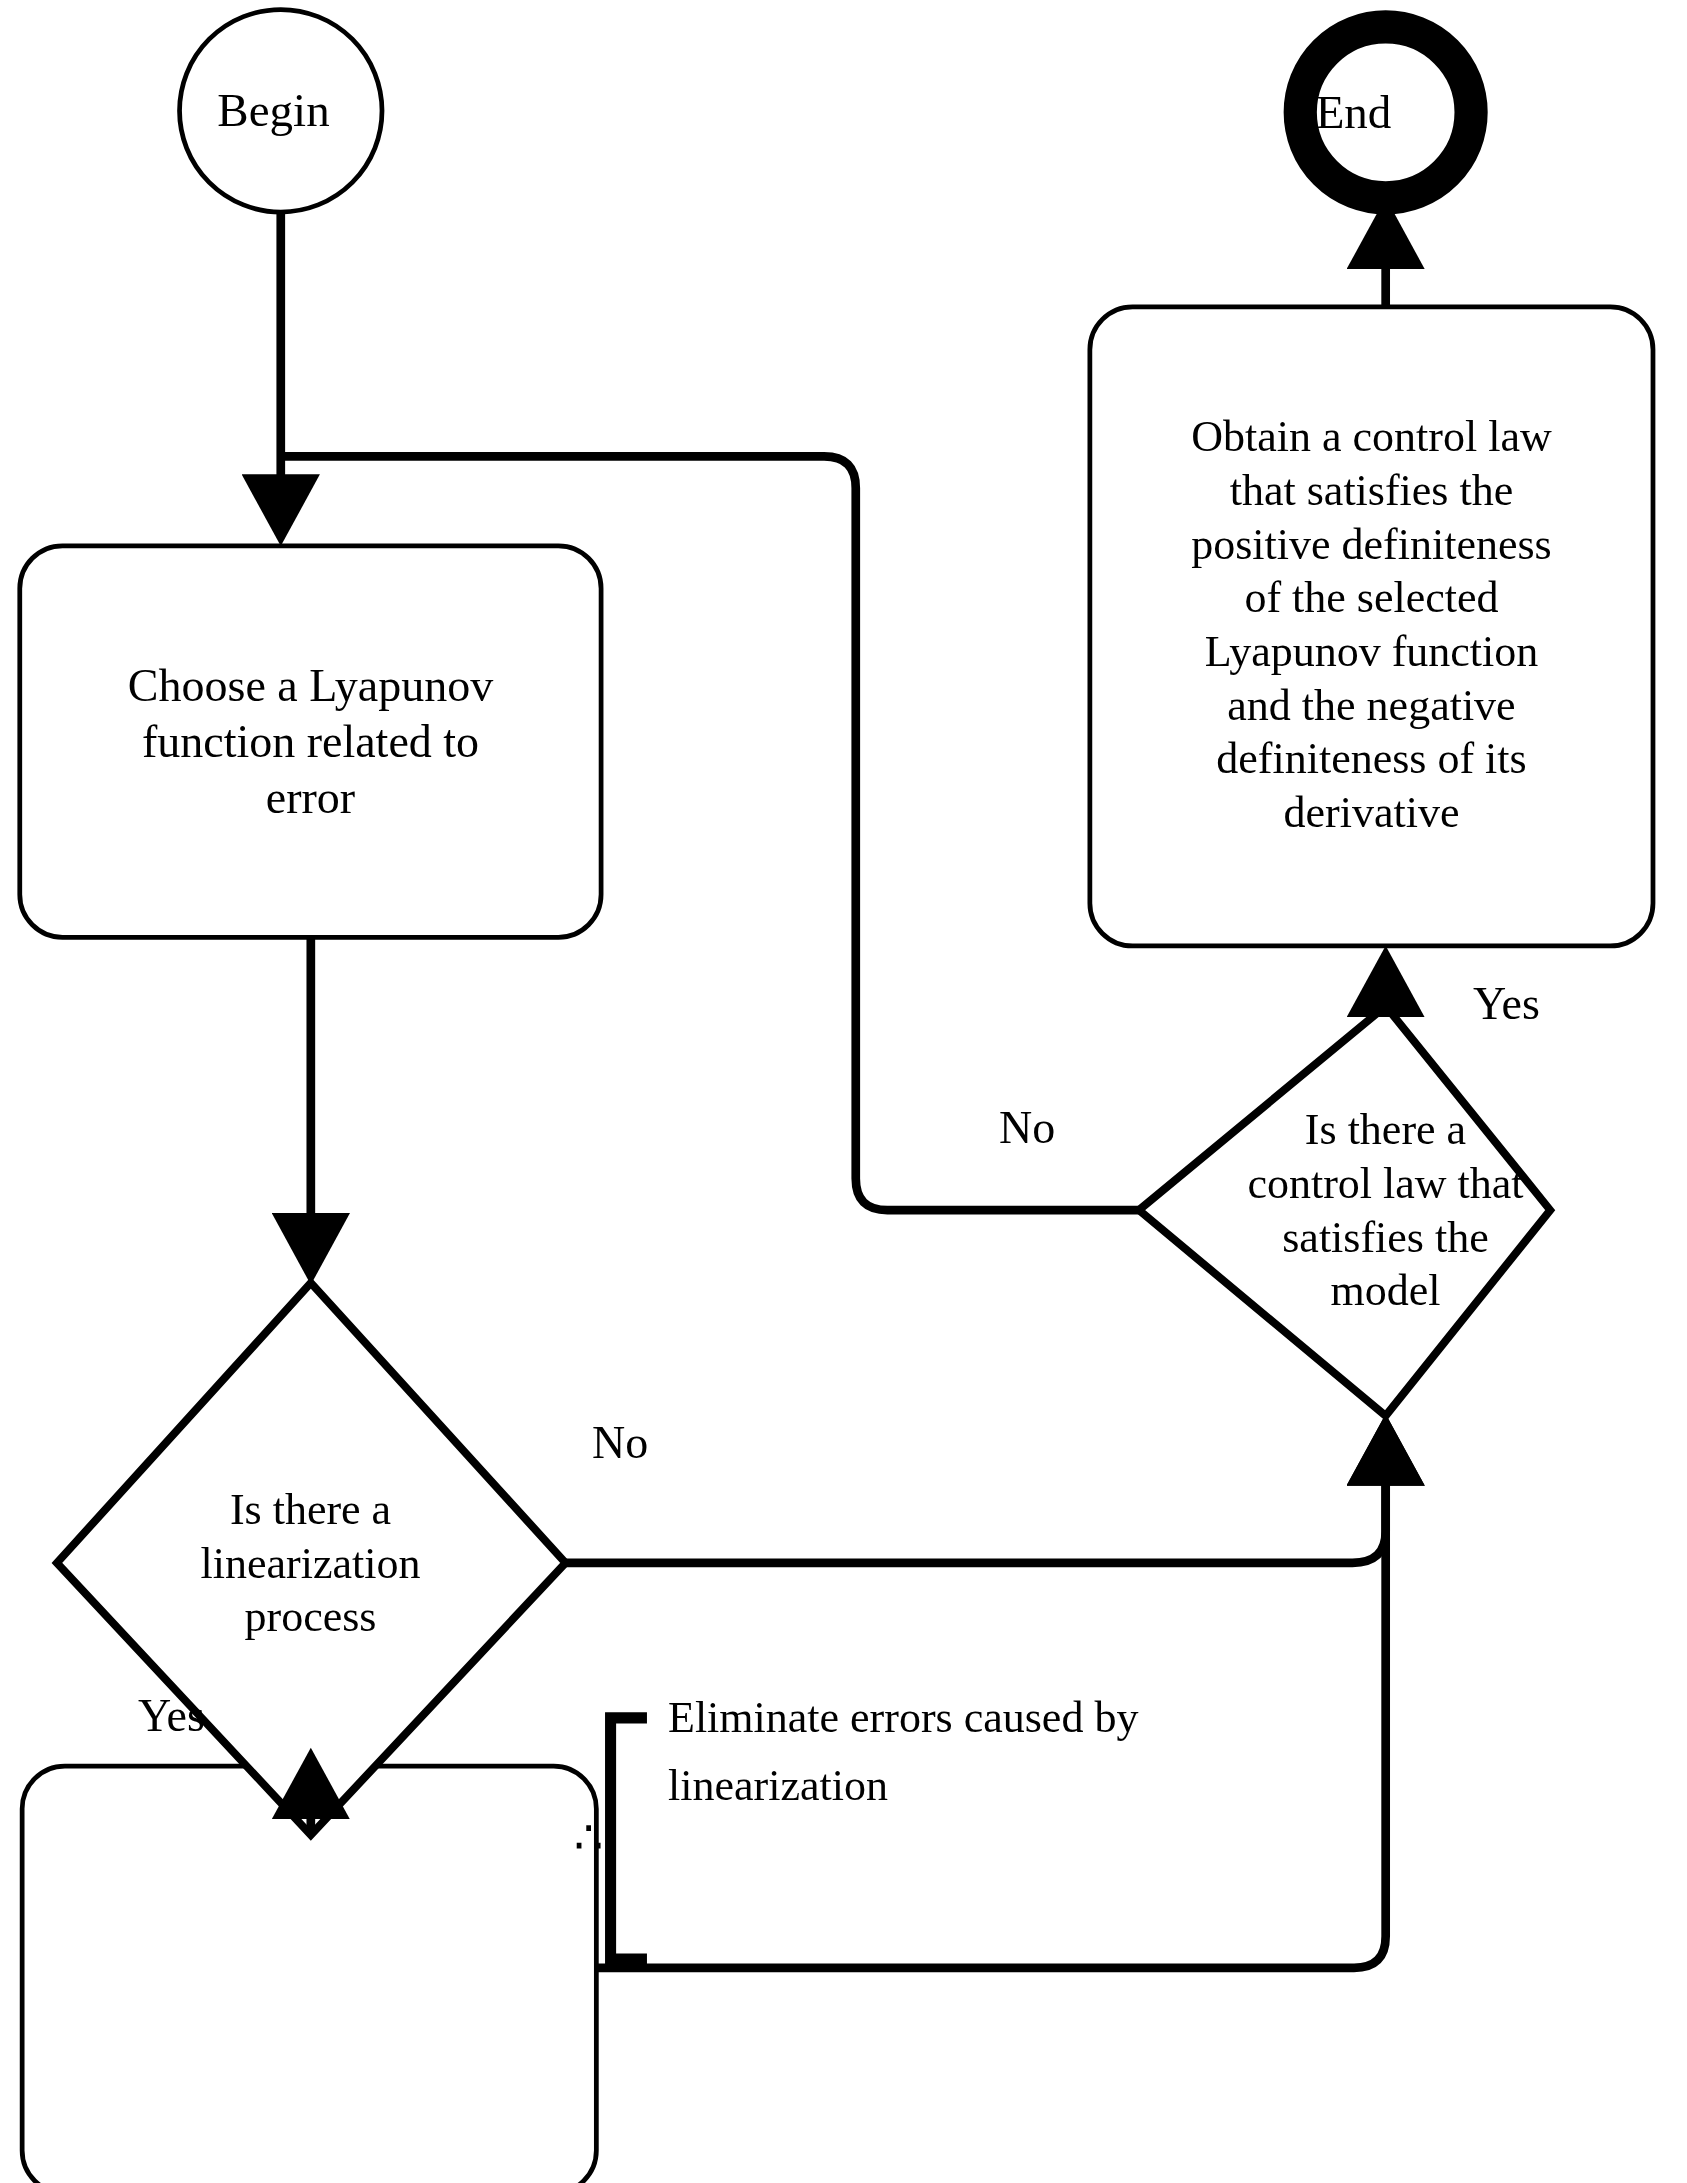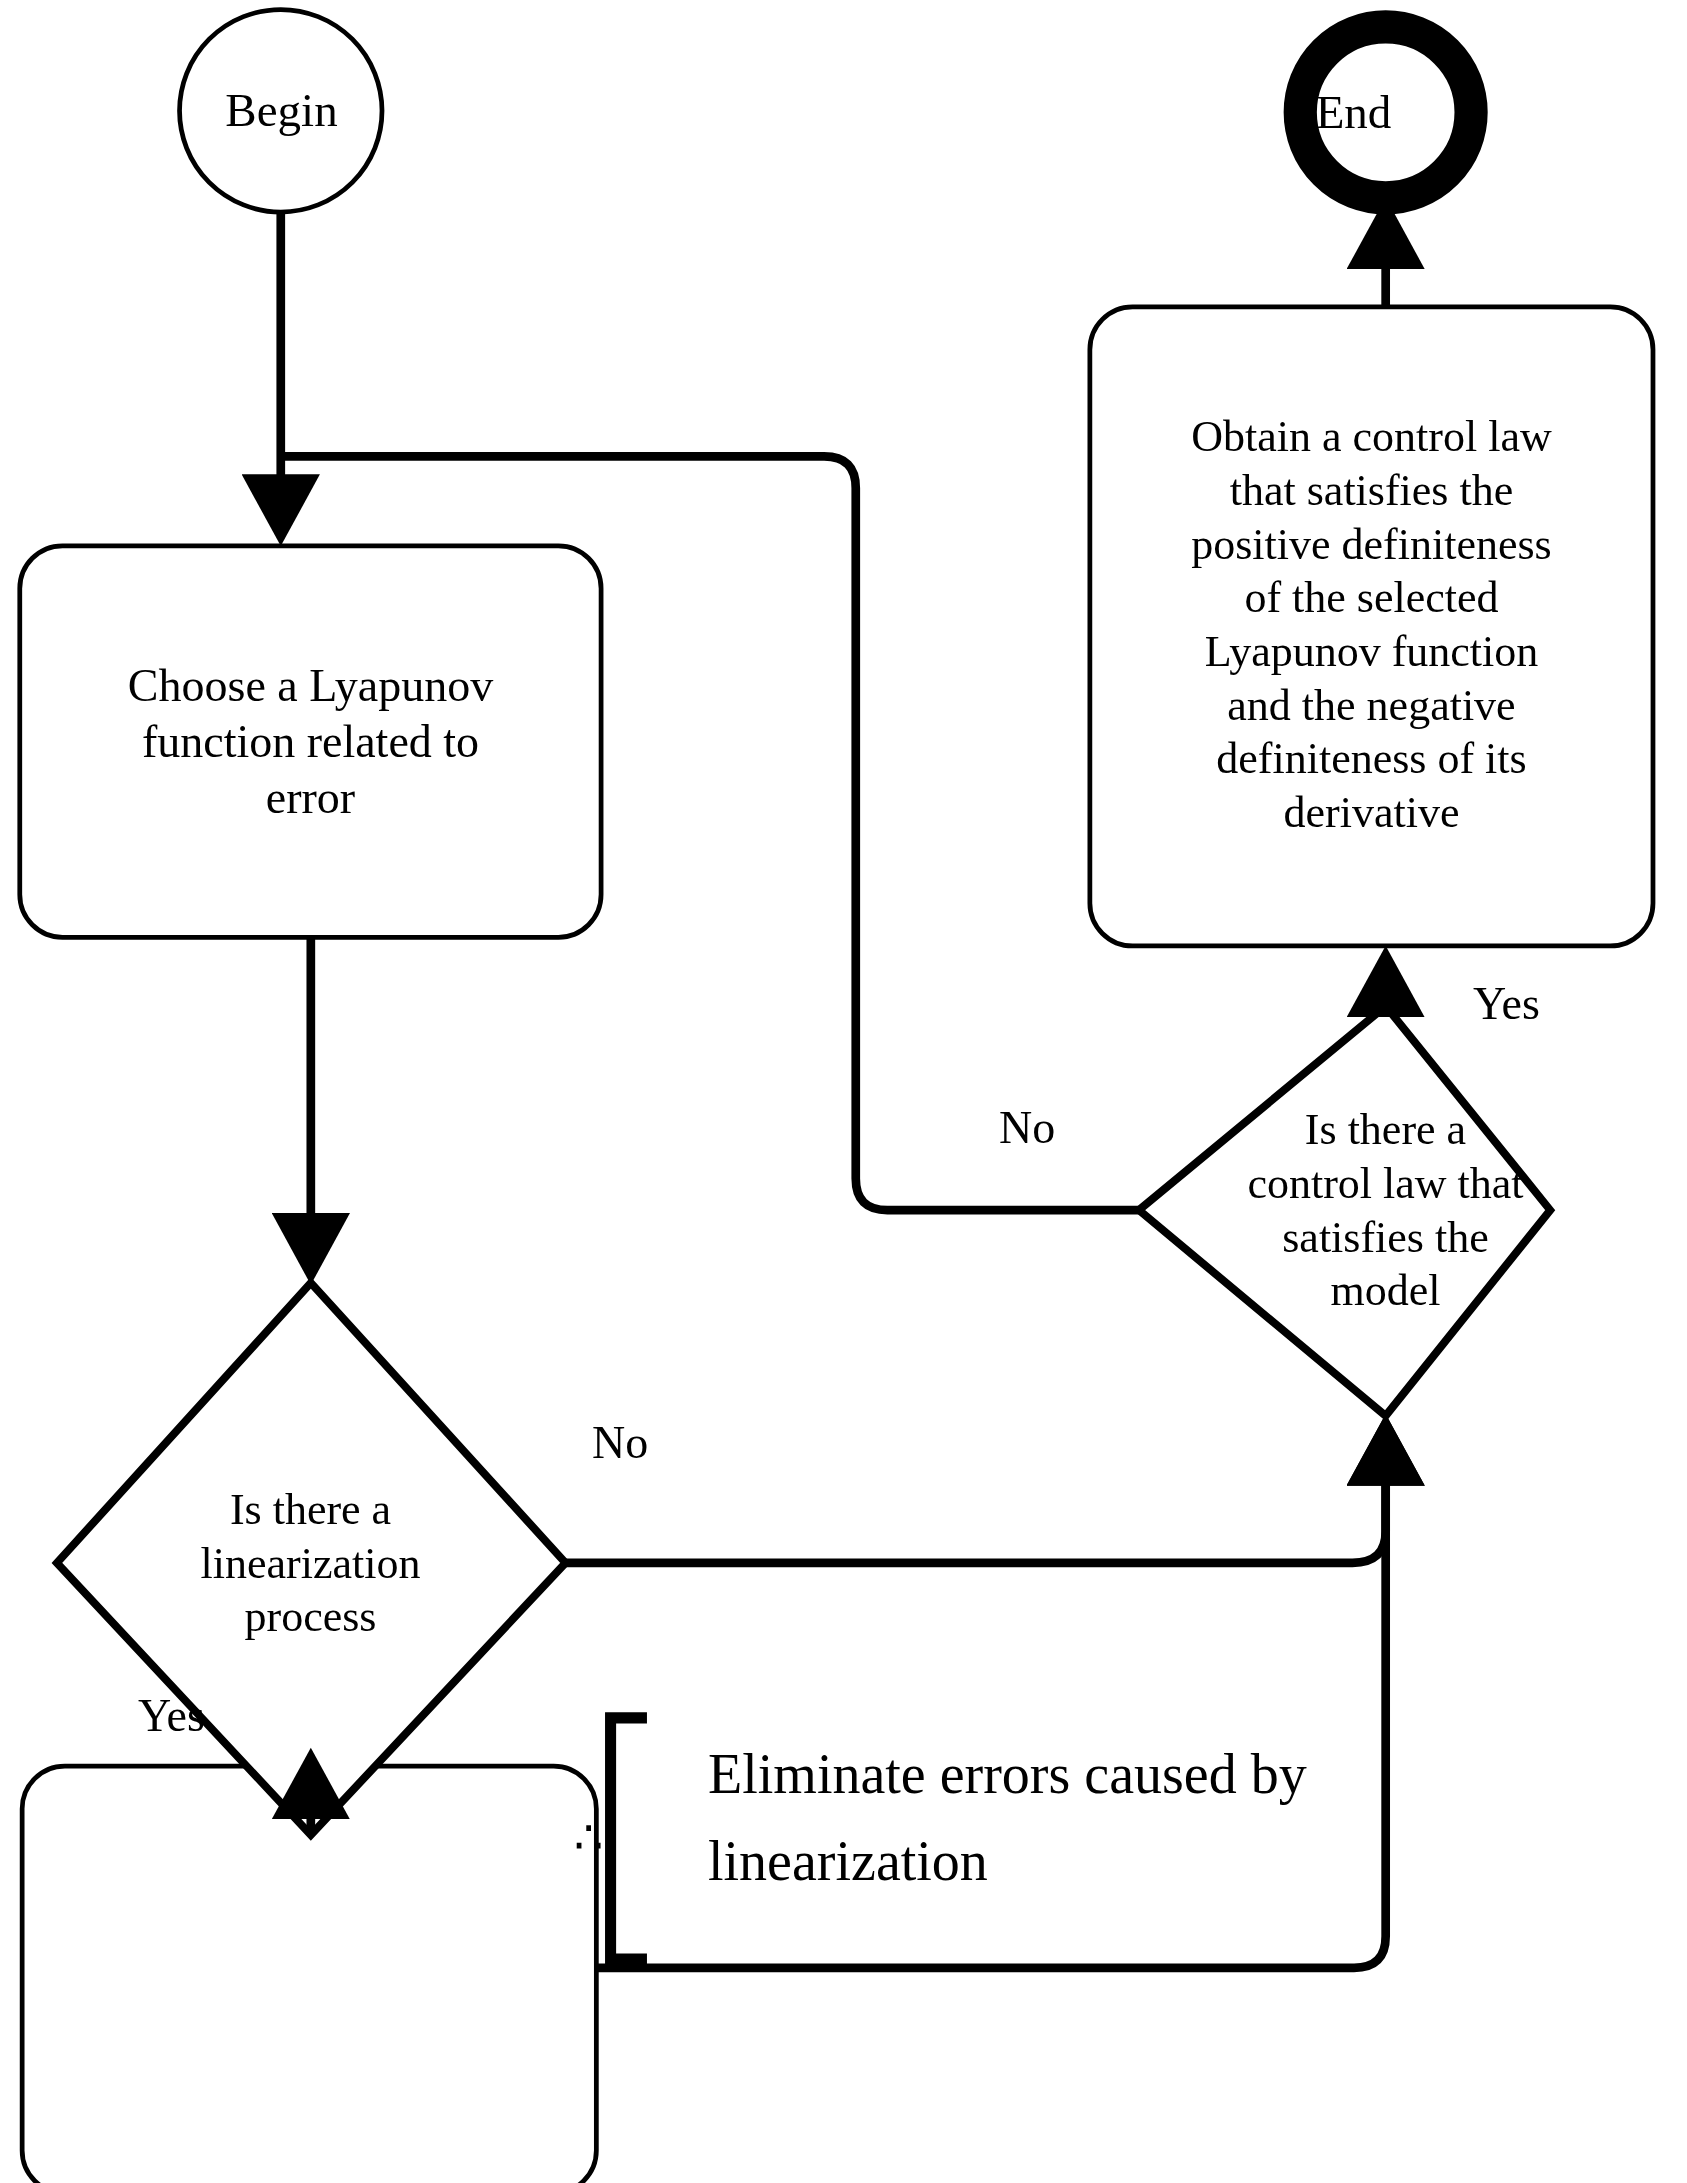--- a/index.html
+++ b/index.html
@@ -92,21 +92,21 @@
 
     <path d="M 754 2488 L 1712 2488 Q 1752 2488 1752 2448 L 1752 1800" fill="none" stroke="#000000" stroke-width="11" marker-end="url(#arrow)"></path>
 
     <path d="M 1752 1272 L 1752 1208" fill="none" stroke="#000000" stroke-width="11" marker-end="url(#arrow)"></path>
 
     <path d="M 1752 388 L 1752 262" fill="none" stroke="#000000" stroke-width="11" marker-end="url(#arrow)"></path>
 
     <path d="M 818 2172 L 772 2172 L 772 2477 L 818 2477" fill="none" stroke="#000000" stroke-width="14"></path>
   </svg>
 
-  <div class="node-text" style="left:180px; top:79px; width:203px; height:63px; font-size:47px;">Begin</div>
+  <div class="node-text" style="left:172px; top:79px; width:203px; height:63px; font-size:47px;">Begin</div>
 
   <div class="node-text" style="left:1268px; top:81px; width:171px; height:63px; font-size:47px;">End</div>
 
   <div class="node-text" style="left:1090px; top:348px; width:563px; height:554px; font-size:44px;">Obtain a control law
 that satisfies the
 positive definiteness
 of the selected
 Lyapunov function
 and the negative
 definiteness of its
@@ -129,17 +129,17 @@
   <div class="edge-label" style="left:592px; top:1416px; font-size:46px;">No</div>
 
   <div class="edge-label" style="left:138px; top:1689px; font-size:46px;">Yes</div>
 
   <div class="edge-label" style="left:999px; top:1101px; font-size:46px;">No</div>
 
   <div class="edge-label" style="left:1473px; top:977px; font-size:46px;">Yes</div>
 
   <div class="therefore" style="left:574px; top:1815px;">∴</div>
 
-  <div class="annot-text" style="left:668px; top:1731px; width:775px; font-size:56px;margin-left:40px;">Eliminate errors caused by
+  <div class="annot-text" style="left:668px; top:1684px; width:775px; font-size:44px;">Eliminate errors caused by
 linearization</div>
 
 </div>
 
 
 </body></html>

